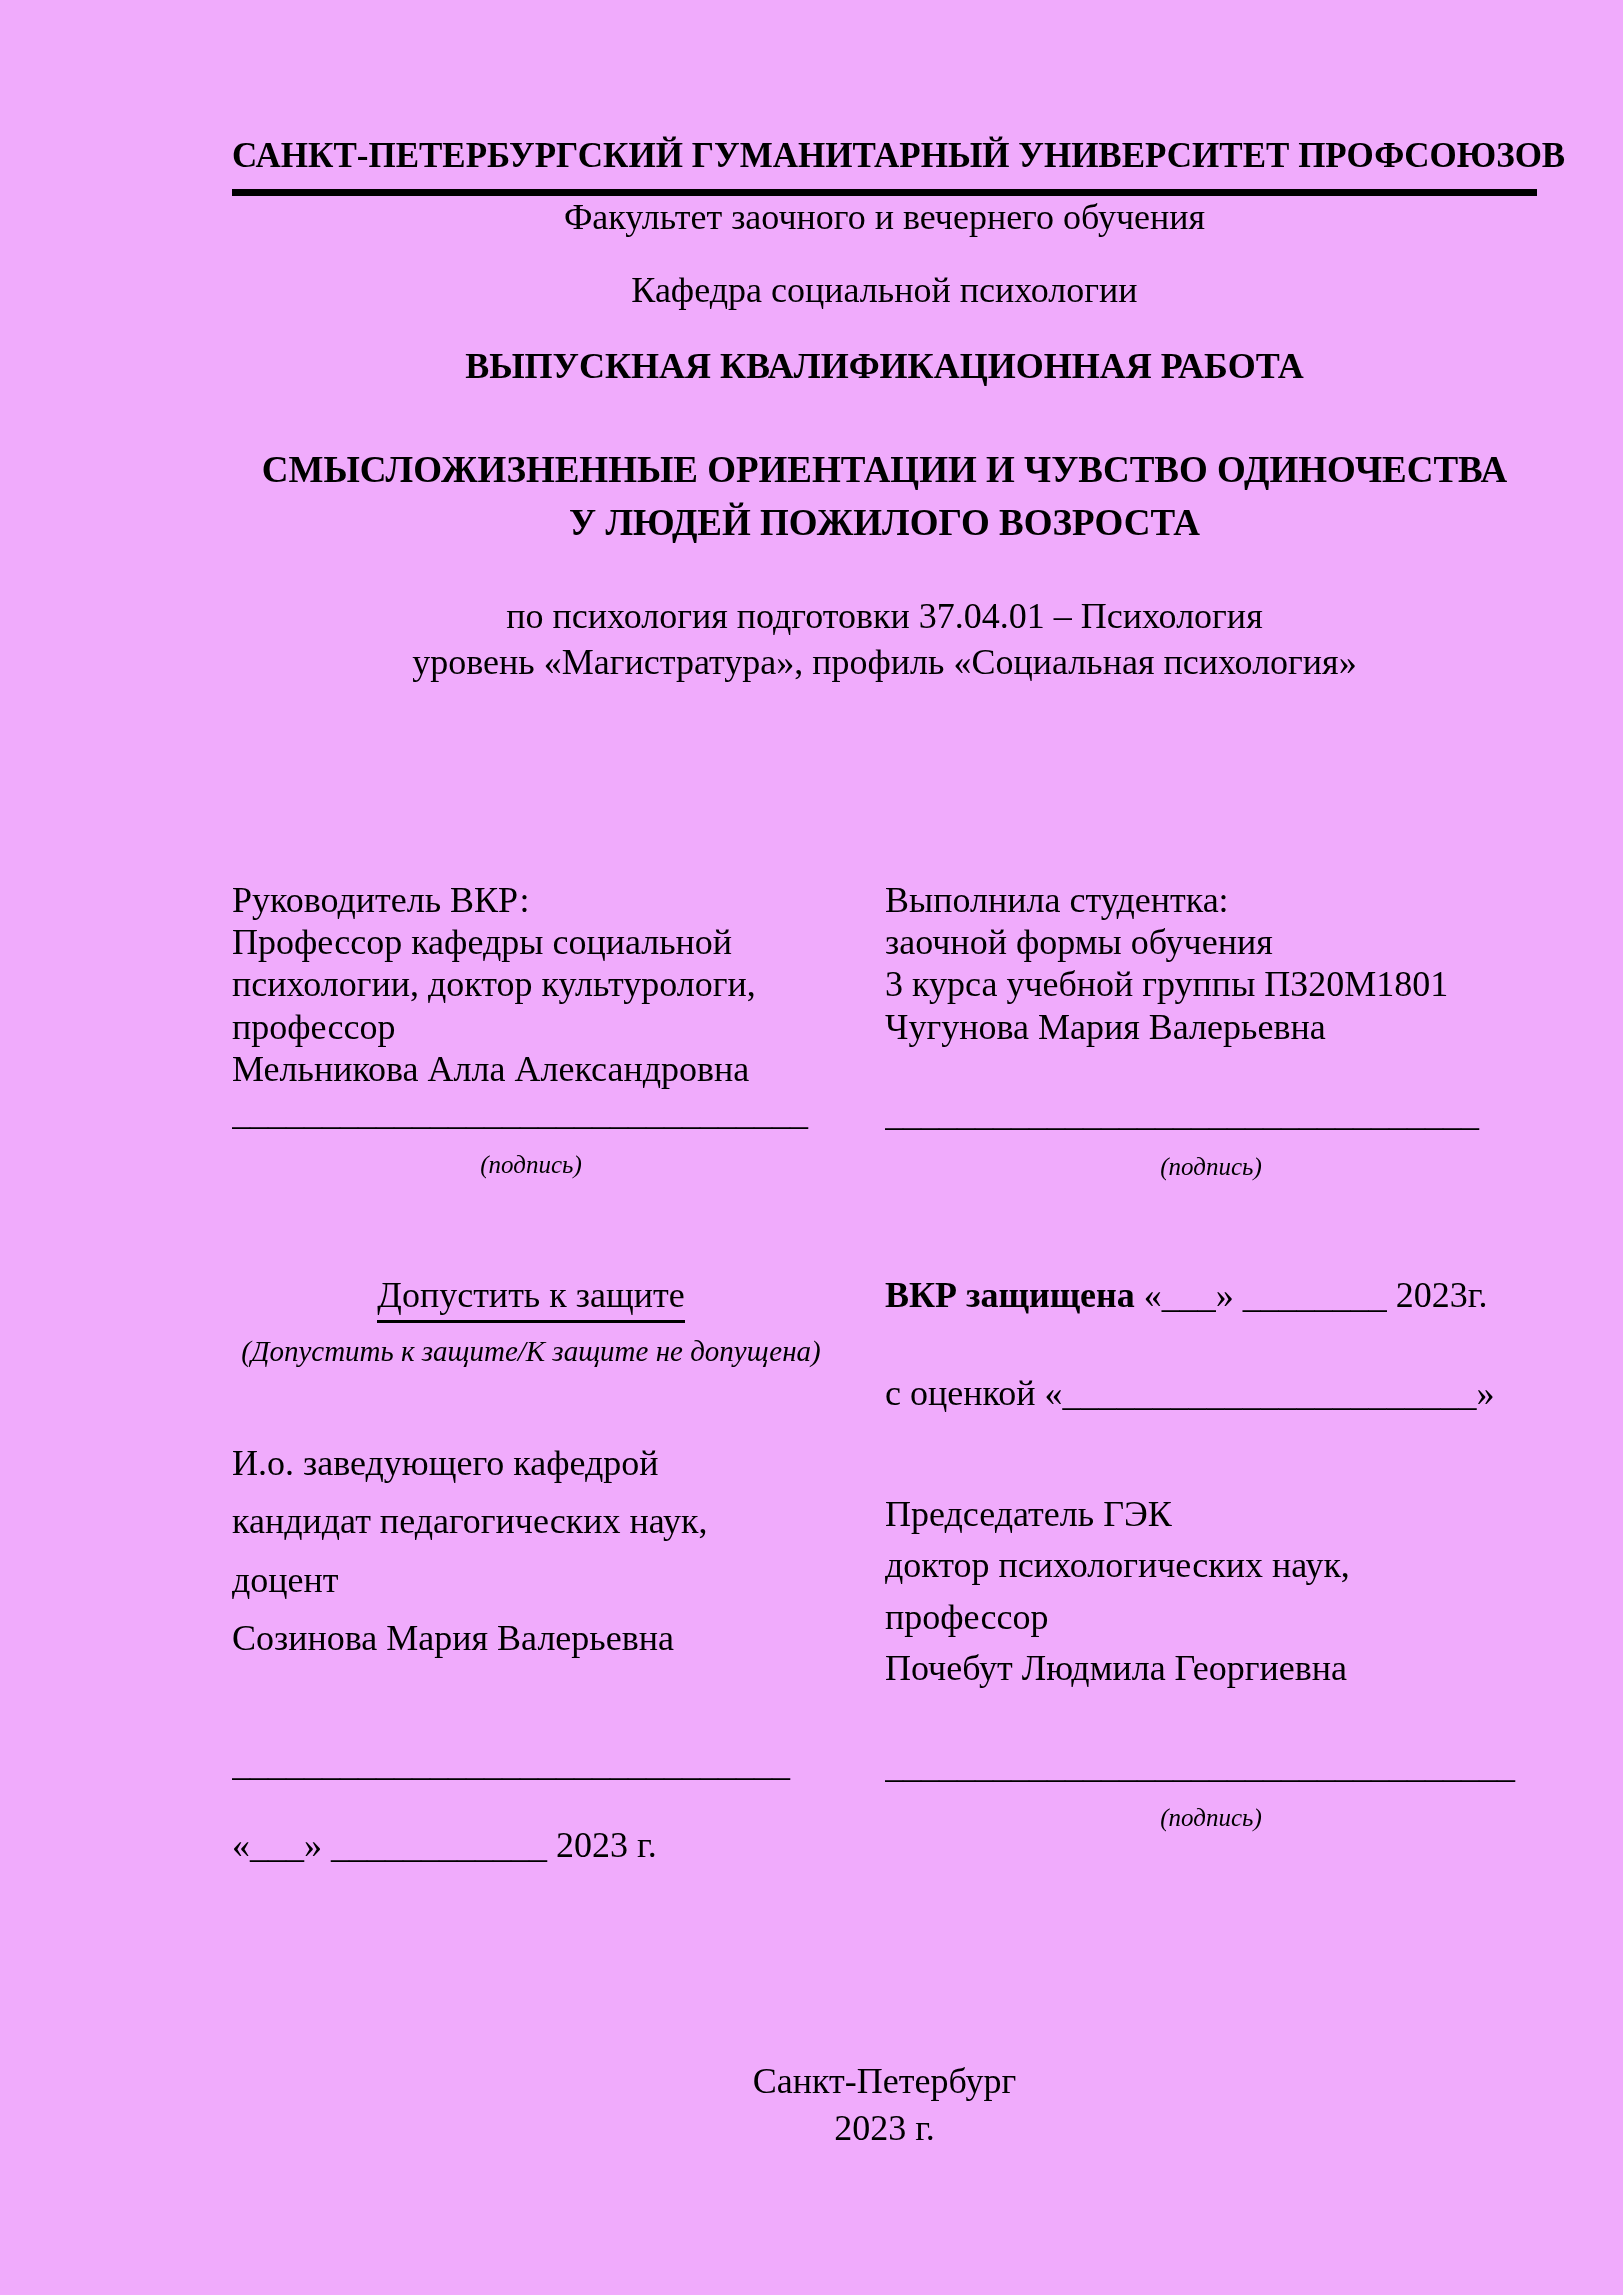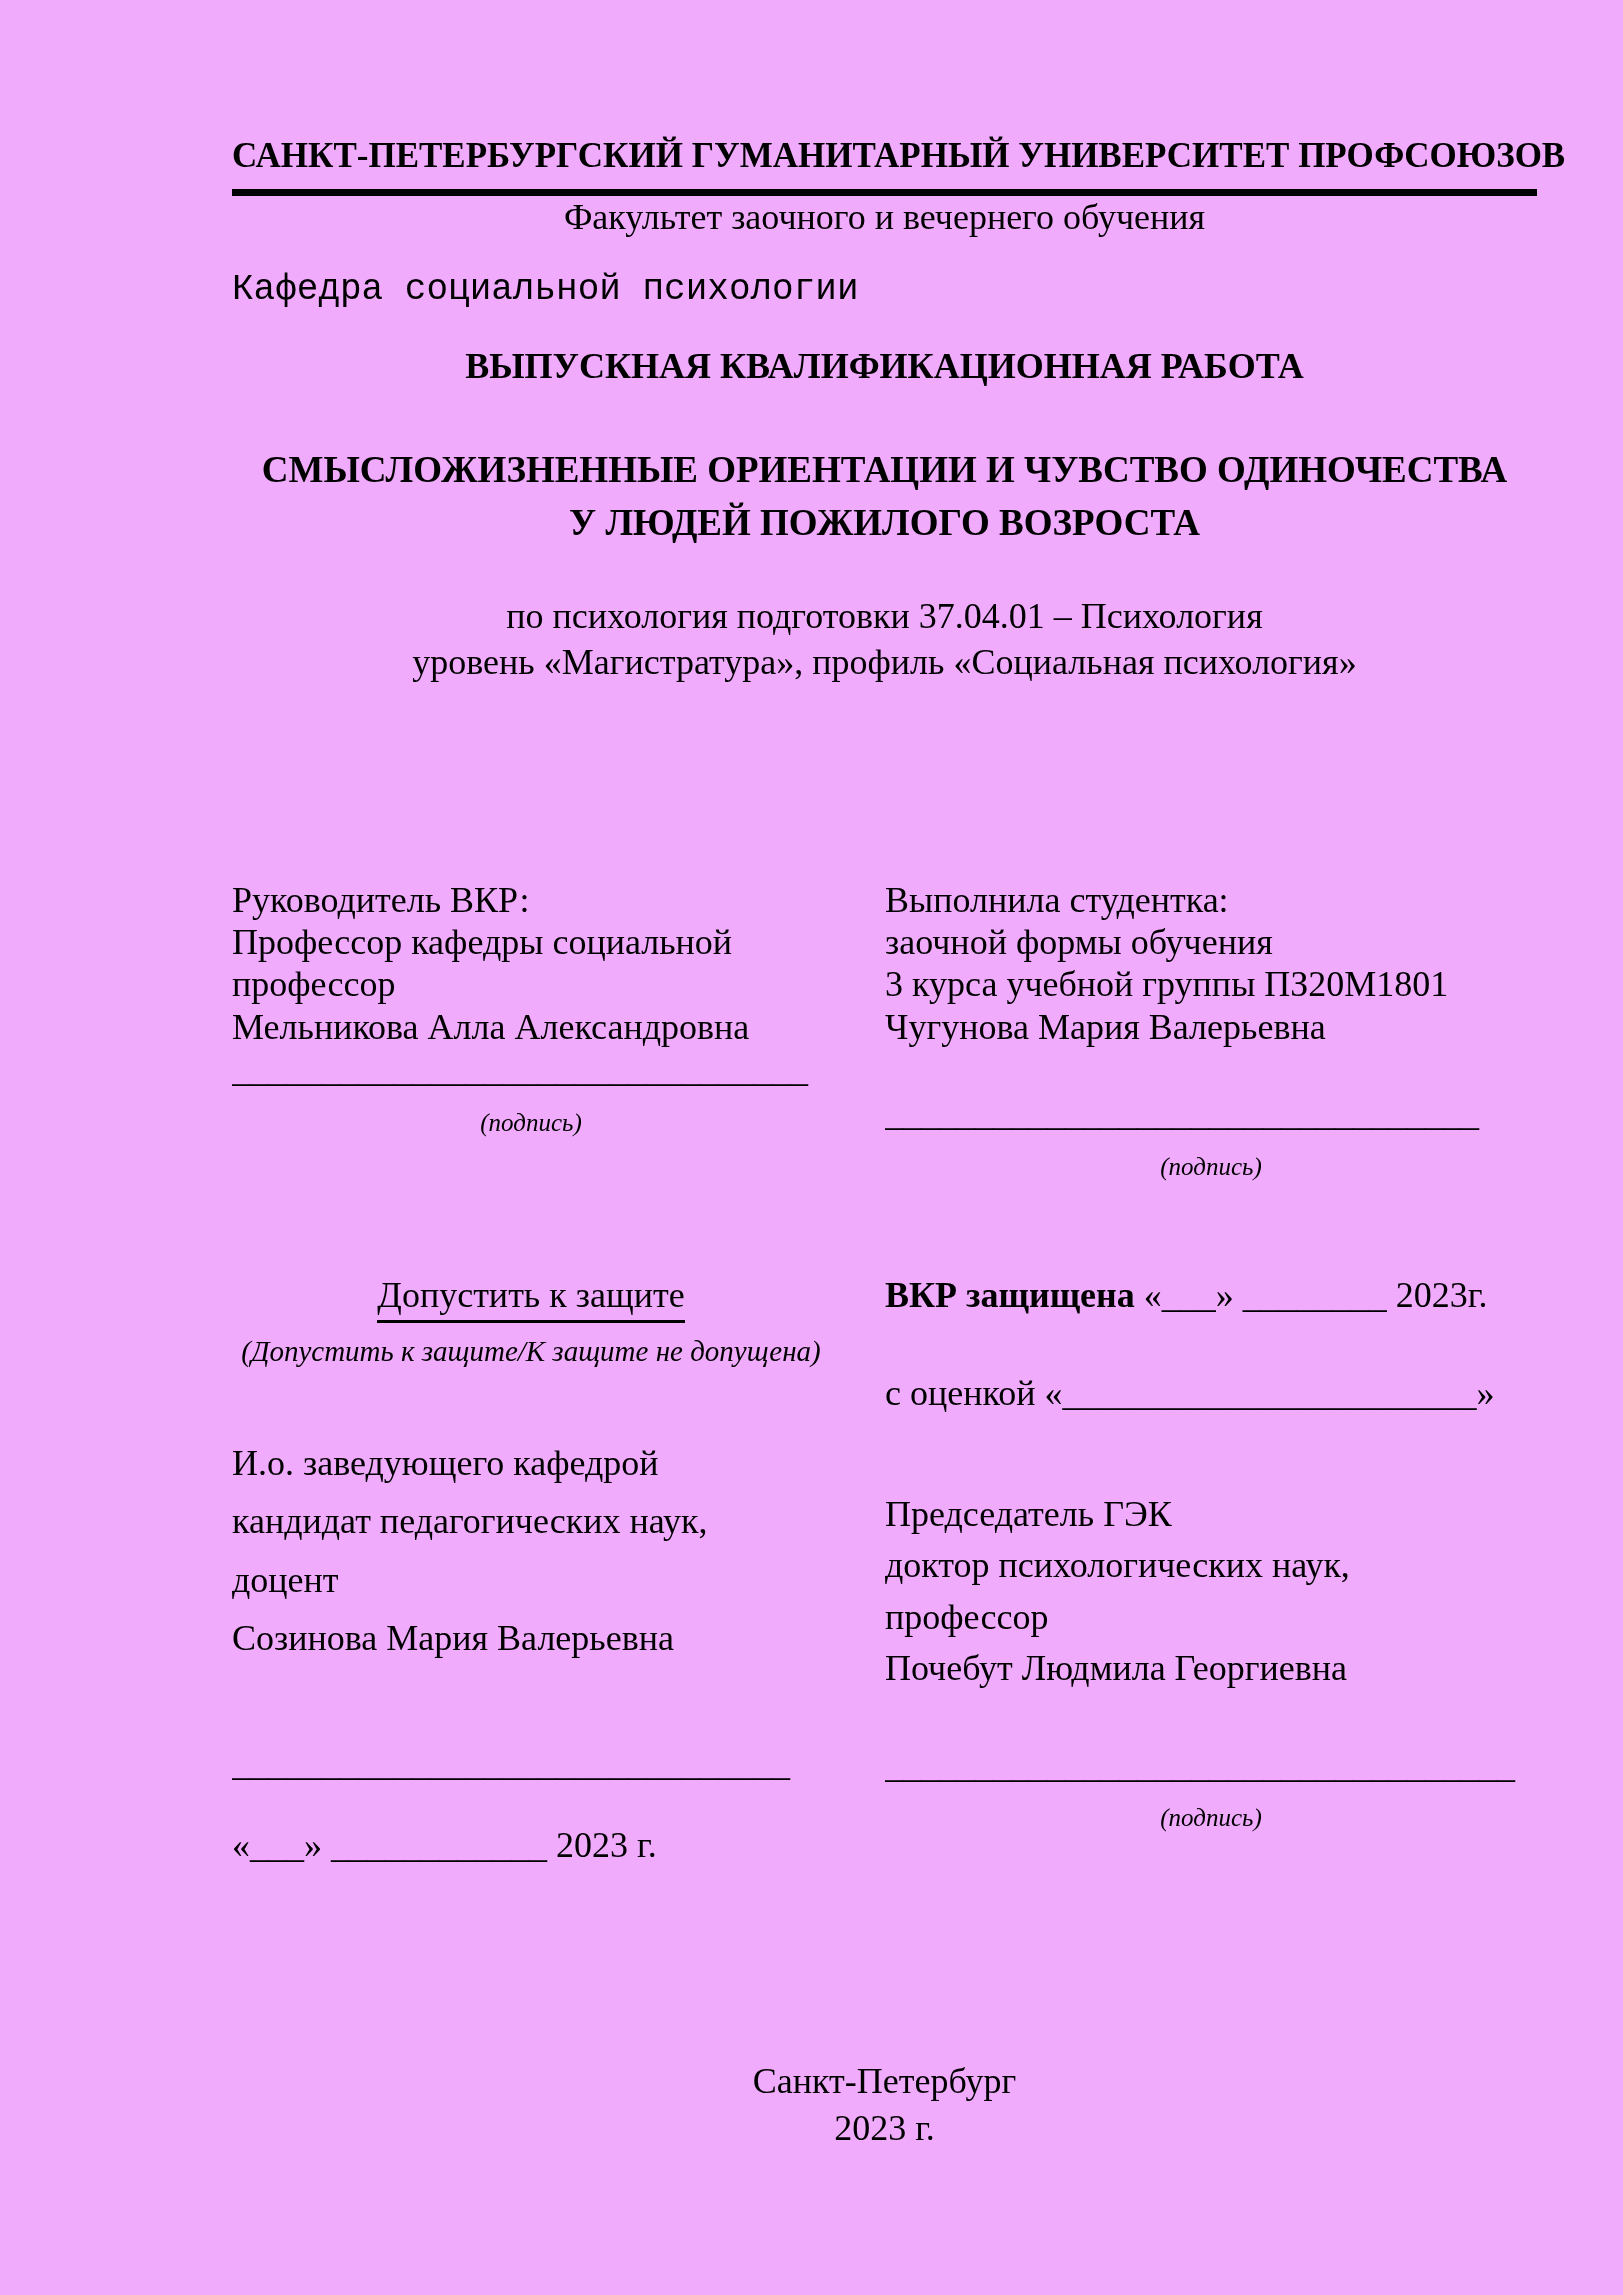--- a/index.html
+++ b/index.html
@@ -14,21 +14,21 @@
     line-height: 1.18;
     overflow: hidden;
   }
   .content {
     position: absolute;
     left: 232px;
     right: 86px;
     top: 0;
   }
   .center { text-align: center; }
-  .right  { text-align: left; font-family: Liberation Mono, monospace; }
+  .right  { text-align: center; }
   .bold   { font-weight: bold; }
   .nowrap { white-space: nowrap; }
 
   .univ {
     margin-top: 135px;
     text-align: center;
     font-weight: bold;
     font-size: 35px;
     padding-bottom: 12.6px;
     border-bottom: 7px solid #000;
@@ -112,20 +112,21 @@
 
     <div class="program center">
       <div>по психология подготовки 37.04.01 – Психология</div>
       <div>уровень «Магистратура», профиль «Социальная психология»</div>
     </div>
 
     <div class="cols cols-1">
       <div class="col-l">
         <div>Руководитель ВКР:</div>
         <div>Профессор кафедры социальной</div>
+        <div>психологии, доктор культурологи,</div>
         <div>профессор</div>
         <div>Мельникова Алла Александровна</div>
         <div class="sig-row">________________________________</div>
         <div class="sig-caption">(подпись)</div>
       </div>
 
       <div class="col-r">
         <div>Выполнила студентка:</div>
         <div>заочной формы обучения</div>
         <div>3 курса учебной группы ПЗ20М1801</div>

